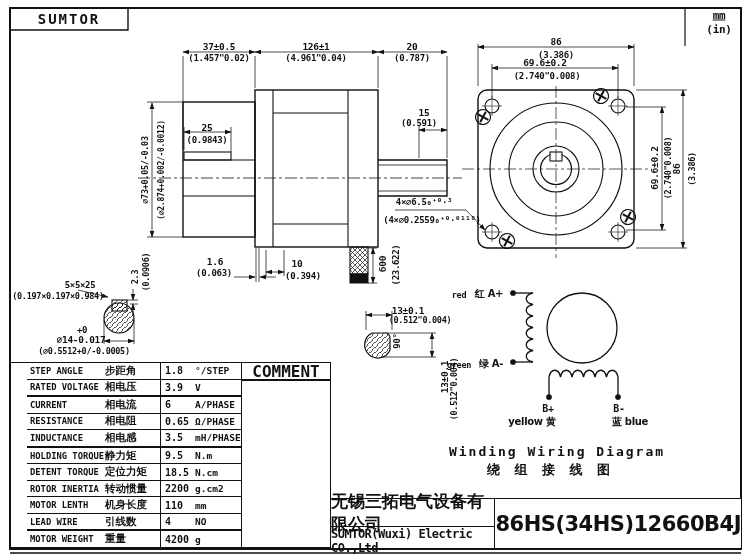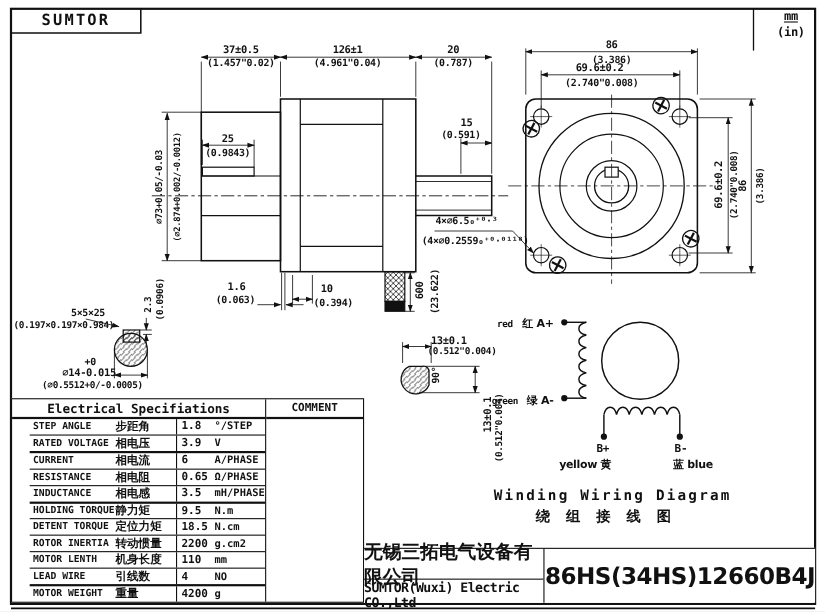--- a/index.html
+++ b/index.html
@@ -20,21 +20,21 @@
   .comp-cn{font-size:17px;}
   .comp-en{font-size:12px;letter-spacing:-0.5px;}
 
   
   #spec{position:absolute;left:10px;top:362px;width:321px;height:186px;
         border:1.6px solid #111;box-sizing:border-box;display:flex;background:#fff;}
   #spec-left{width:231px;display:flex;flex-direction:column;border-right:1.4px solid #111;box-sizing:border-box;}
   #spec-comment{flex:1;display:flex;flex-direction:column;}
   .spec-header{height:18px;border-bottom:2px solid #111;display:flex;align-items:center;
                justify-content:center;font:bold 11.5px "DejaVu Sans Mono",monospace;box-sizing:border-box;}
-  #spec-comment .spec-header{font-size:10px;}
+  #spec-comment .spec-header{font-size:16px;}
   #spec-rows{flex:1;display:flex;flex-direction:column;margin-left:16px;}
   .spec-row{flex:1;display:flex;align-items:center;border-top:1px solid #111;box-sizing:border-box;position:relative;}
   .spec-row:first-child{border-top:none;}
   .spec-row.thick{border-top:2px solid #111;}
   .c-en{position:absolute;left:3px;font:bold 8.8px "DejaVu Sans Mono",monospace;white-space:nowrap;}
   .c-cn{position:absolute;left:78px;font:bold 10.5px "DejaVu Sans","Liberation Sans",sans-serif;white-space:nowrap;}
   .c-val{position:absolute;left:138px;font:bold 10px "DejaVu Sans Mono",monospace;}
   .c-unit{position:absolute;left:168px;font:bold 9.5px "DejaVu Sans Mono",monospace;white-space:nowrap;}
   .vline{position:absolute;left:133px;top:0;bottom:0;width:0;border-left:1.2px solid #111;}
   .comment-body{flex:1;}
@@ -264,21 +264,21 @@
 <div class="t rt" style="left:676px;top:169px">86</div>
 <div class="t rt s85" style="left:692px;top:169px">(3.386)</div>
 <div class="t s9" style="left:424px;top:202px">4×∅6.5₀⁺⁰·³</div>
 <div class="t s9" style="left:432px;top:220px">(4×∅0.2559₀⁺⁰·⁰¹¹⁸)</div>
 
 <div class="t s9" style="left:80px;top:285px">5×5×25</div>
 <div class="t s85" style="left:58px;top:296px">(0.197×0.197×0.984)</div>
 <div class="t rt s85" style="left:135px;top:277px">2.3</div>
 <div class="t rt s85" style="left:146px;top:272px">(0.0906)</div>
 <div class="t s9" style="left:82px;top:330px">+0</div>
-<div class="t" style="left:81px;top:339px">∅14-0.015</div>
+<div class="t" style="left:81px;top:339px">∅14-0.017</div>
 <div class="t s85" style="left:84px;top:351px">(∅0.5512+0/-0.0005)</div>
 
 <div class="t" style="left:408px;top:310px">13±0.1</div>
 <div class="t s85" style="left:420px;top:320px">(0.512"0.004)</div>
 <div class="t rt" style="left:444px;top:377px">13±0.1</div>
 <div class="t rt s85" style="left:454px;top:389px">(0.512"0.004)</div>
 <div class="t rt s9" style="left:397px;top:341px">90°</div>
 
 <div class="t s85" style="left:459px;top:295px">red</div>
 <div class="t s10 sans" style="left:489px;top:294px">红 A+</div>
@@ -286,21 +286,20 @@
 <div class="t s10 sans" style="left:491px;top:364px">绿 A-</div>
 <div class="t s10" style="left:548px;top:408px">B+</div>
 <div class="t s10 sans" style="left:532px;top:422px">yellow 黄</div>
 <div class="t s10" style="left:619px;top:408px">B-</div>
 <div class="t s10 sans" style="left:630px;top:422px">蓝 blue</div>
 <div class="t wt-en" style="left:557px;top:451px">Winding Wiring Diagram</div>
 <div class="t wt-cn sans" style="left:551px;top:470px">绕 组 接 线 图</div>
 
 <div id="spec">
   <div id="spec-left">
-    <div class="spec-header">Electrical Specifiations</div>
     <div id="spec-rows">
           <div class="spec-row">
             <span class="c-en">STEP ANGLE</span>
             <span class="c-cn">步距角</span>
             <span class="c-val">1.8</span>
             <span class="c-unit">°/STEP</span>
             <span class="vline"></span>
           </div>
           <div class="spec-row">
             <span class="c-en">RATED VOLTAGE</span>

